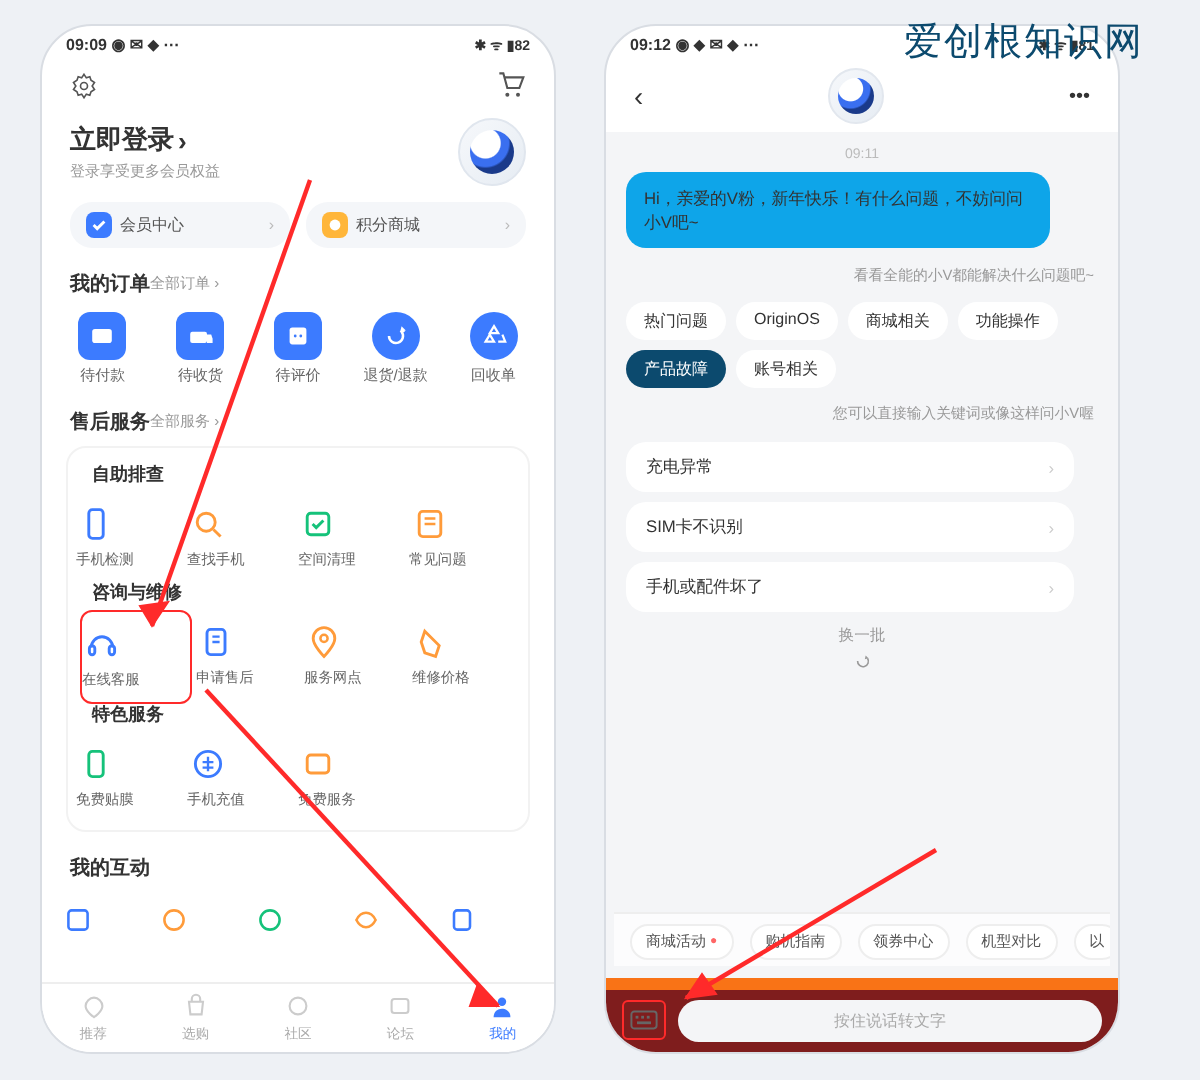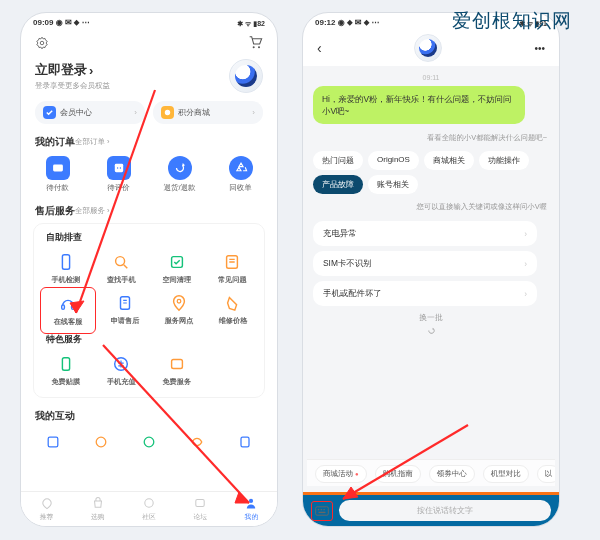--- a/index.html
+++ b/index.html
@@ -35,21 +35,21 @@
       overflow: hidden;
       position: relative;
       display: flex;
       flex-direction: column;
       font-size: 9px;
       color: #333;
     }
     .status-bar {
       display: flex;
       justify-content: space-between;
-      align-items: flex-end;
+      align-items: flex-start;
       padding: 5px 12px 2px;
       font-size: 8px;
       font-weight: 600;
     }
     .status-icons { display: flex; gap: 2px; align-items: center; font-size: 7px; }
     
     .p1-top {
       display: flex;
       justify-content: space-between;
       align-items: center;
@@ -142,24 +142,23 @@
     .svc-sub {
       font-size: 9px; font-weight: 700;
       padding: 1px 8px 4px;
     }
     .svc-grid {
       display: flex;
       padding: 1px 0;
     }
     .svc-item {
       flex: 1;
-      display: flex; flex-direction: column; align-items: center;
+      display: flex; flex-direction: column; align-items: flex-start;
       gap: 3px;
       padding: 3px 0;
-      font-weight: bold;
     }
     .svc-ico {
       width: 20px; height: 20px;
       display: flex; align-items: center; justify-content: center;
     }
     .svc-lbl { font-size: 7.2px; color: #666; }
     .svc-hi {
       border: 1.5px solid #ff2a2a;
       border-radius: 6px;
       margin: -3px 2px;
@@ -209,21 +208,21 @@
     }
     .p2-body {
       flex: 1;
       background: #f4f5f7;
       display: flex; flex-direction: column;
       padding: 6px 10px;
       overflow: hidden;
     }
     .timestamp { text-align: center; font-size: 7px; color: #bbb; margin: 2px 0 5px;}
     .bubble {
-      background: #bef264;
+      background: #0ea5e9;
       border-radius: 10px;
       padding: 7px 9px;
       font-size: 8.4px;
       line-height: 1.45;
       color: #333;
       margin-right: 24px;
       margin-bottom: 6px;
     }
     .bubble-hint {
       font-size: 7.4px; color: #999;
@@ -278,25 +277,25 @@
       background: #fff;
       border: 1px solid #eee;
       border-radius: 10px;
       padding: 3px 7px;
       font-size: 7.5px;
       color: #555;
       display: inline-flex; align-items: center; gap: 2px;
     }
     .p2-input {
       display: flex;
-      align-items: flex-end;
+      align-items: flex-start;
       gap: 6px;
       padding: 5px 8px;
-      background: #0369a1;
-      border-top: 3px solid #f97316;
+      background: #7f1d1d;
+      border-top: 6px solid #f97316;
     }
     .kb-box {
       width: 22px; height: 20px;
       border: 1.5px solid #ff2a2a;
       border-radius: 3px;
       display: flex; align-items: center; justify-content: center;
     }
     .input-field {
       flex: 1;
       background: #f4f5f7;
@@ -378,20 +377,29 @@
         <div class="order-ico" style="background:#3c7bff">
             <svg width="14" height="14" viewBox="0 0 20 20">
               <rect x="3" y="5" width="14" height="10" rx="2" fill="#fff"></rect>
             </svg>
           </div>
         <div class="order-lbl">待付款</div>
       </div>
       <div class="order-item">
         <div class="order-ico" style="background:#3c7bff">
             <svg width="14" height="14" viewBox="0 0 20 20">
+              <rect x="3" y="7" width="12" height="8" rx="1.5" fill="#fff"></rect>
+              <path d="M15 9h3l1 3v3h-4z" fill="#fff"></path>
+            </svg>
+          </div>
+        <div class="order-lbl">待收货</div>
+      </div>
+      <div class="order-item">
+        <div class="order-ico" style="background:#3c7bff">
+            <svg width="14" height="14" viewBox="0 0 20 20">
               <rect x="4" y="4" width="12" height="12" rx="2" fill="#fff"></rect>
               <circle cx="8" cy="10" r="1" fill="#3c7bff"></circle>
               <circle cx="12" cy="10" r="1" fill="#3c7bff"></circle>
             </svg>
           </div>
         <div class="order-lbl">待评价</div>
       </div>
       <div class="order-item">
         <div class="order-ico" style="background:#3c7bff;border-radius:50%">
             <svg width="14" height="14" viewBox="0 0 20 20">
@@ -449,20 +457,21 @@
           <div class="svc-ico">
               <svg width="18" height="18" viewBox="0 0 20 20">
                 <rect x="4" y="3" width="12" height="14" rx="2" fill="none" stroke="#ff9b3a" stroke-width="1.6"></rect>
                 <path d="M7 7h6M7 10h6" stroke="#ff9b3a" stroke-width="1.4"></path>
               </svg>
             </div>
           <div class="svc-lbl">常见问题</div>
         </div>
       </div>
 
+      <div class="svc-sub">咨询与维修</div>
       <div class="svc-grid">
         <div class="svc-item svc-hi">
           <div class="svc-ico">
               <svg width="18" height="18" viewBox="0 0 20 20">
                 <path d="M4 12a6 6 0 0112 0" fill="none" stroke="#3c7bff" stroke-width="1.6"></path>
                 <rect x="3" y="11" width="3" height="5" rx="1.5" fill="none" stroke="#3c7bff" stroke-width="1.6"></rect>
                 <rect x="14" y="11" width="3" height="5" rx="1.5" fill="none" stroke="#3c7bff" stroke-width="1.6"></rect>
               </svg>
             </div>
           <div class="svc-lbl">在线客服</div>

